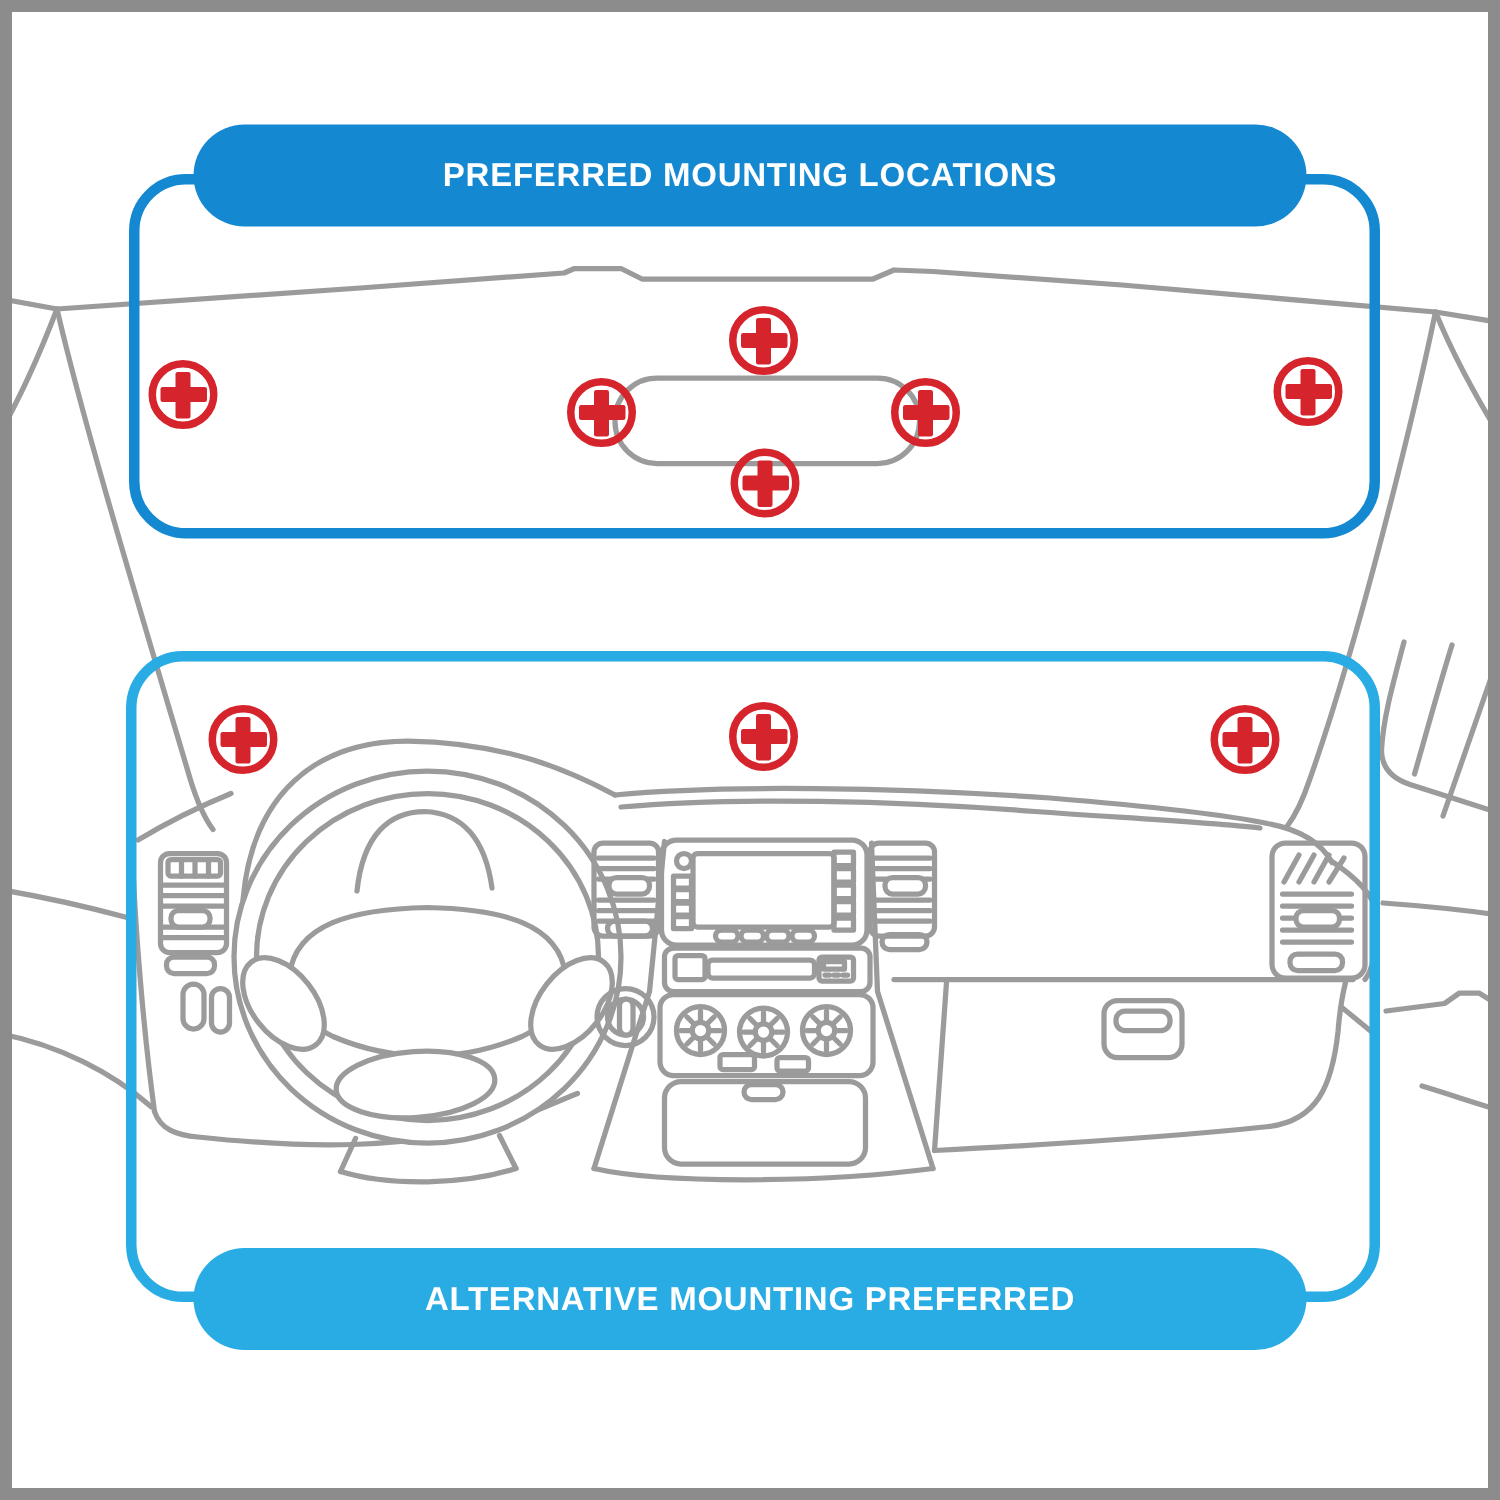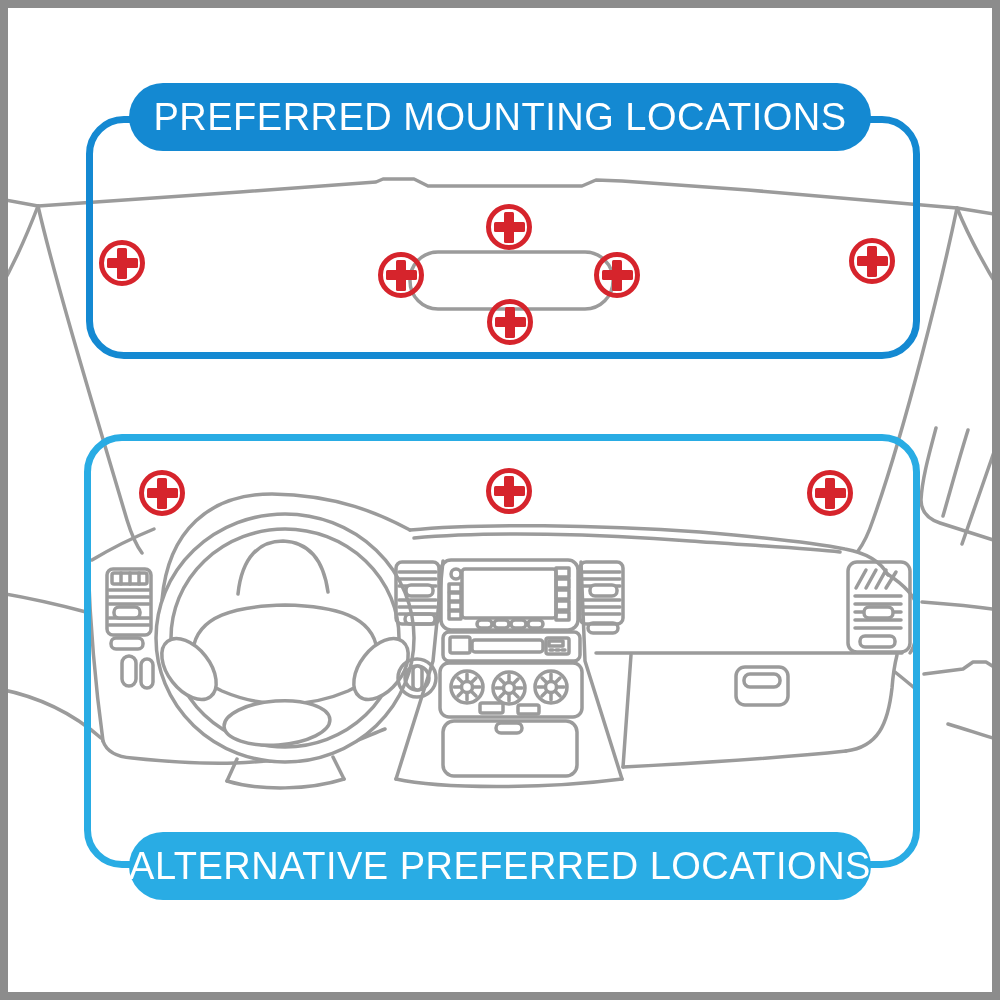--- a/index.html
+++ b/index.html
@@ -51,22 +51,22 @@
     border-radius: 34px;
     display: flex;
     align-items: center;
     justify-content: center;
     z-index: 40;
   }
   .banner.preferred   { top: 83px;  background: var(--c-preferred, #1489d2); }
   .banner.alternative { top: 832px; background: var(--c-alternative, #29ace4); }
   .banner .banner-label {
     color: var(--c-banner-text, #ffffff);
-    font-size: 38px;
-    font-weight: normal;
+    font-size: 22px;
+    font-weight: bold;
     letter-spacing: 0.5px;
     white-space: nowrap;
   }
   #markers-layer { position: absolute; inset: 0; z-index: 30; }
   .marker {
     position: absolute;
     box-sizing: border-box;
     width: 46px; height: 46px;
     border: 5px solid var(--c-marker, #d6242c);
     border-radius: 50%;
@@ -273,17 +273,17 @@
       <div class="marker" style="left: 849px; top: 238px;"></div>
       <div class="marker" style="left: 139px; top: 470px;"></div>
       <div class="marker" style="left: 486px; top: 468px;"></div>
       <div class="marker" style="left: 807px; top: 470px;"></div>
     </div>
 
   <div class="banner preferred">
     <span class="banner-label">PREFERRED MOUNTING LOCATIONS</span>
   </div>
   <div class="banner alternative">
-    <span class="banner-label">ALTERNATIVE PREFERRED LOCATIONS</span>
+    <span class="banner-label">ALTERNATIVE MOUNTING PREFERRED</span>
   </div>
 
   <div class="frame"></div>
 </div>
 
 </body></html>

